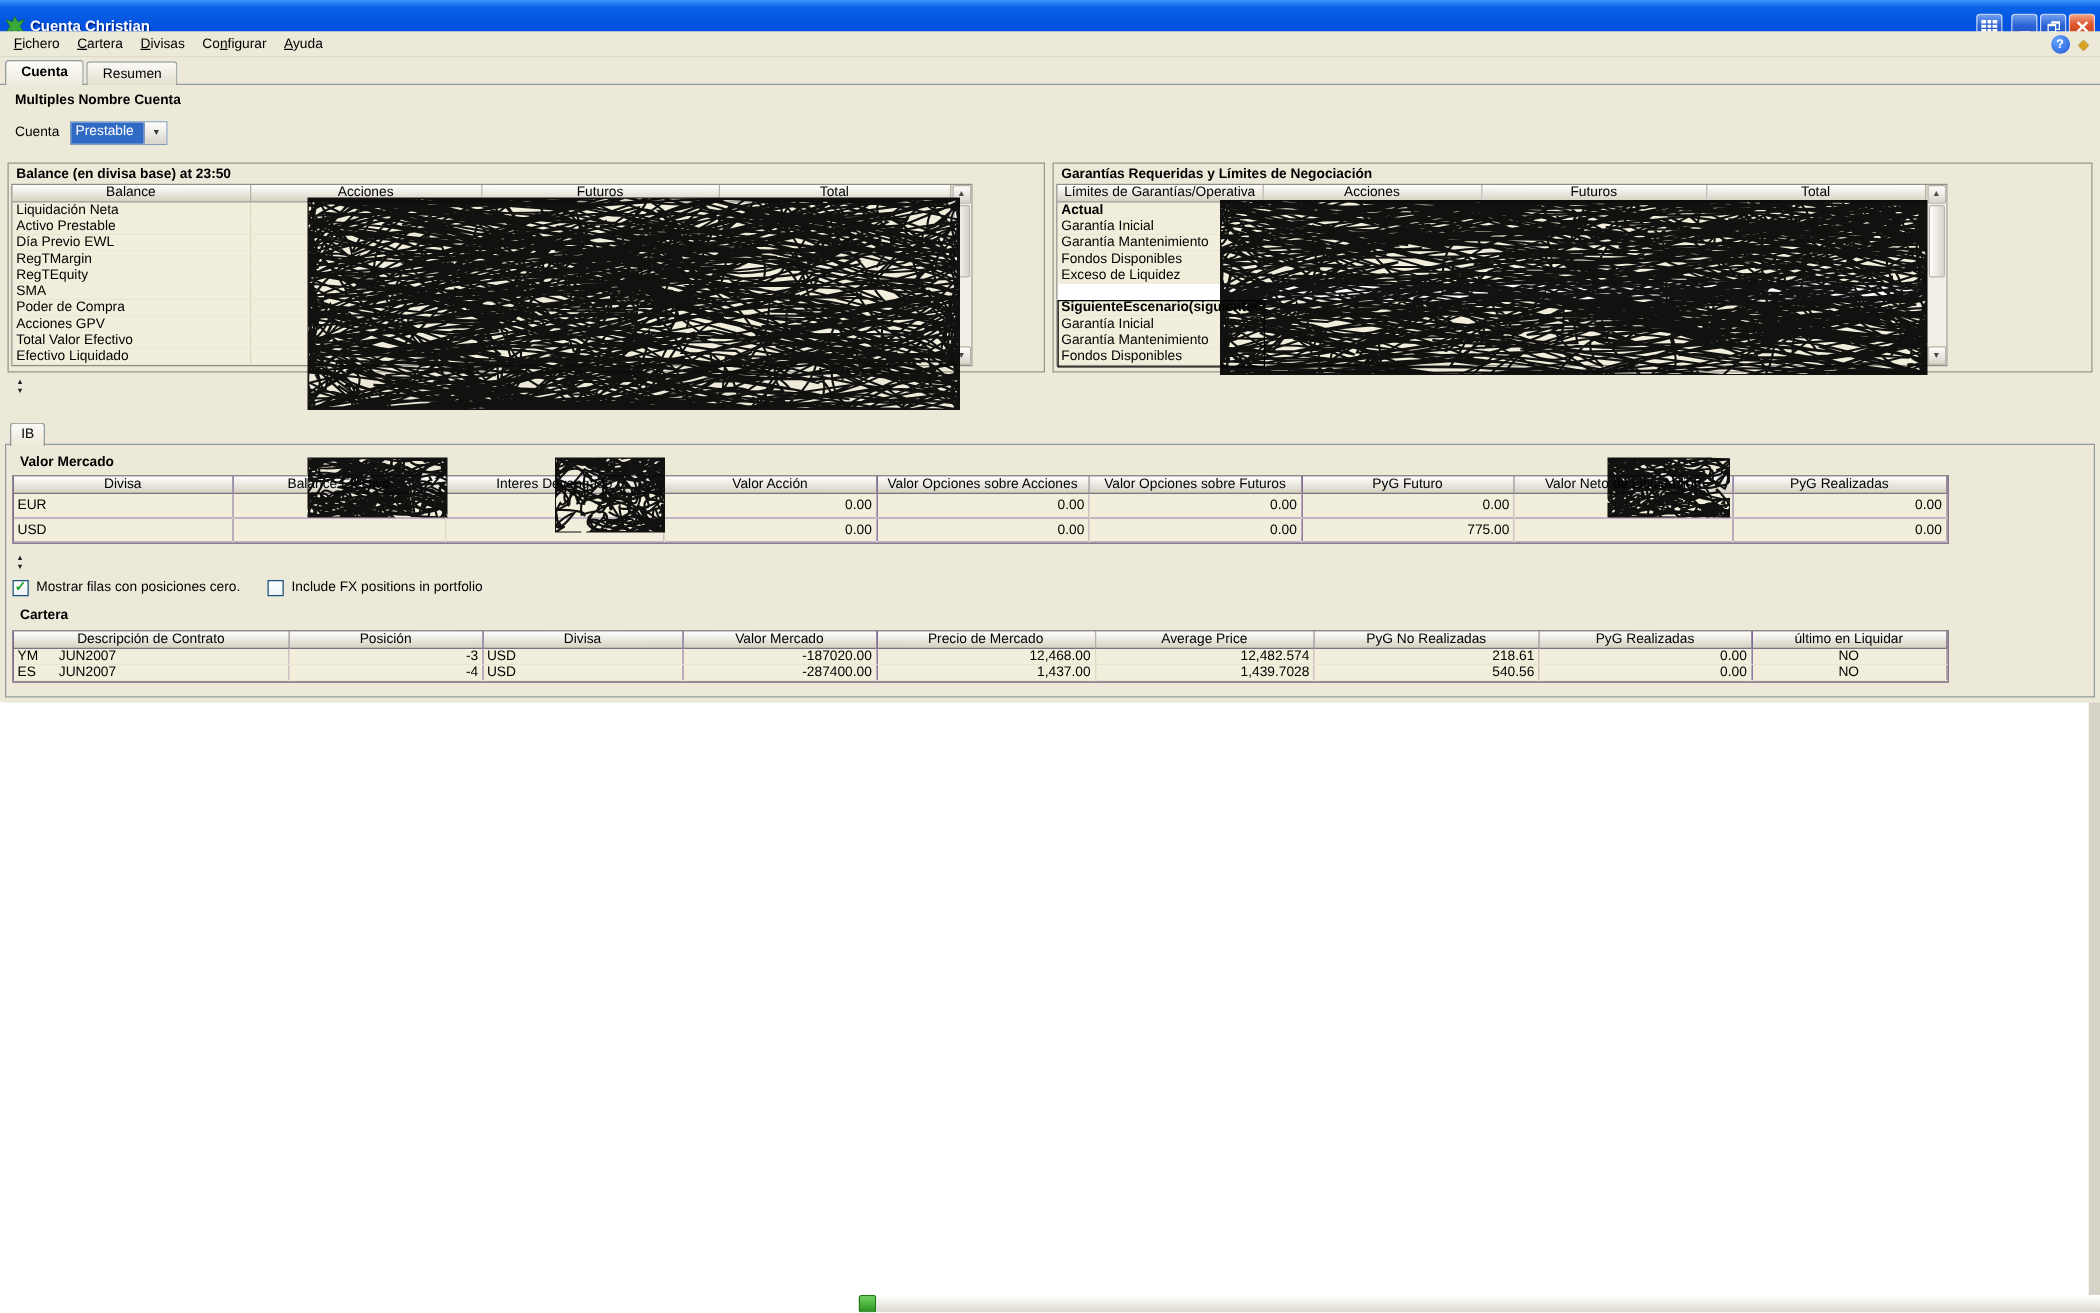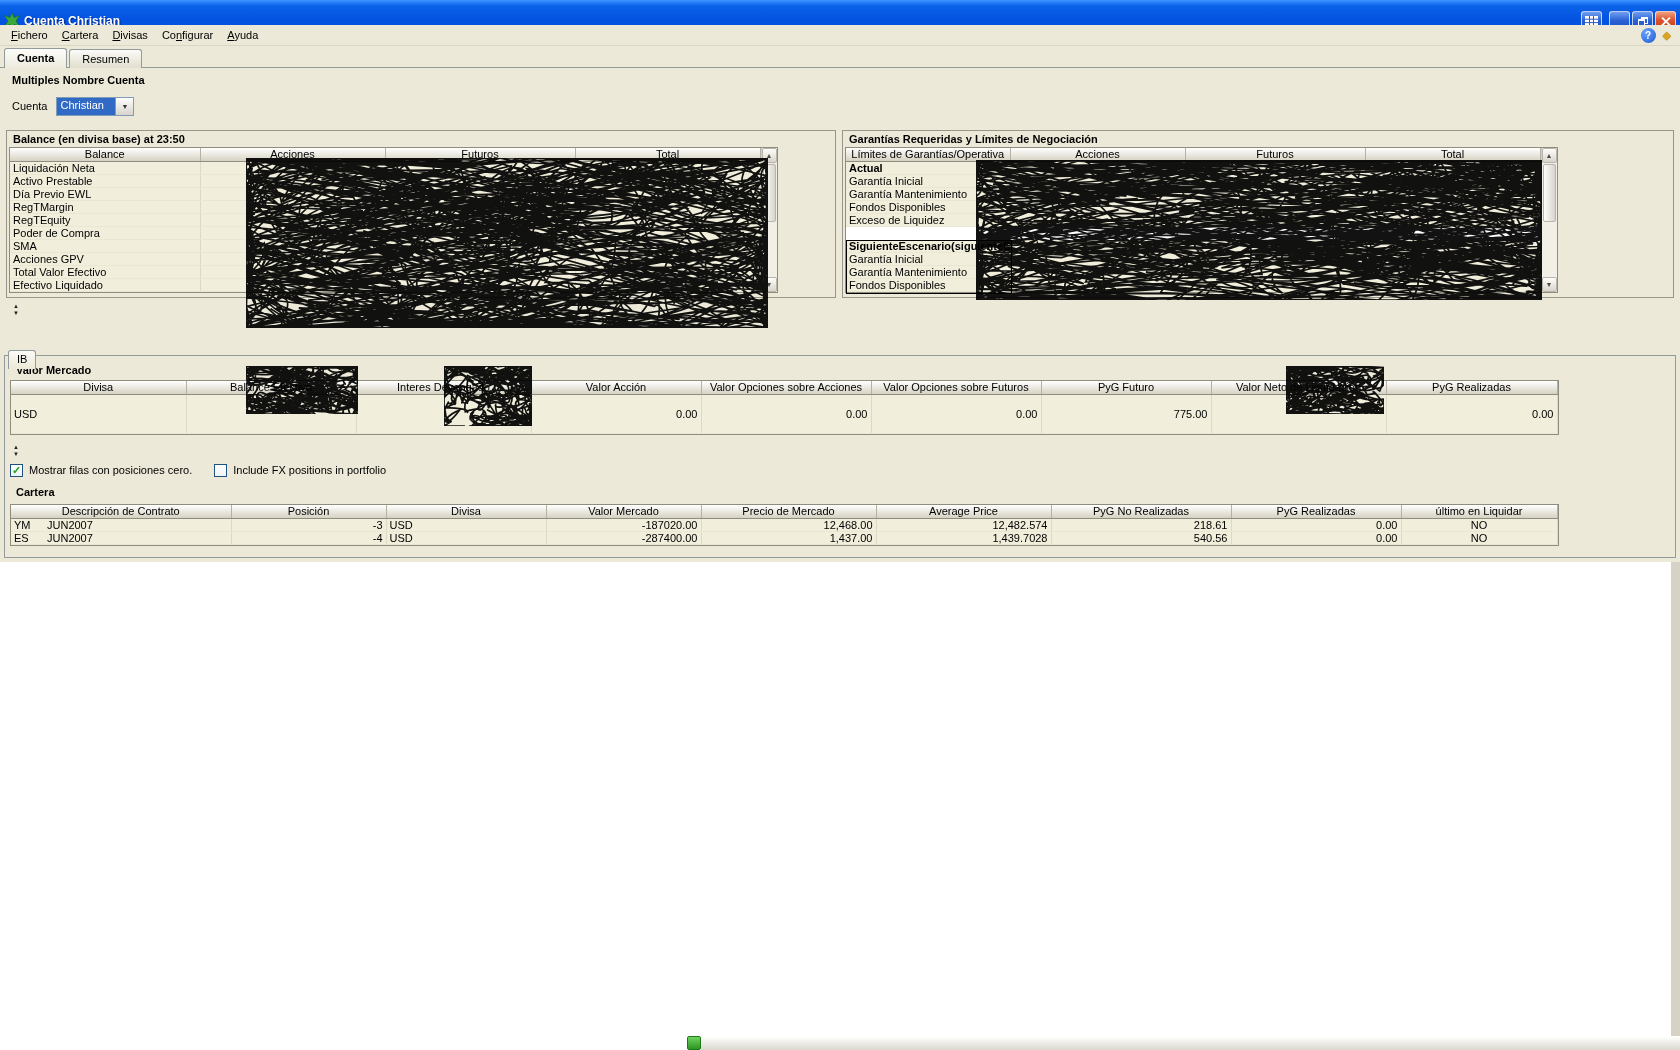--- a/index.html
+++ b/index.html
@@ -74,21 +74,21 @@
   .sb-btn{height:15px;background:linear-gradient(#fdfdfb,#d8d4cb);border:1px solid #b9b5ac;border-radius:2px;
     font-size:7px;line-height:13px;text-align:center;color:#4d4a45;box-sizing:border-box;}
   .sb-track{flex:1;position:relative;}
   .sb-thumb{position:absolute;left:1px;right:1px;top:1px;height:58px;border:1px solid #b9b5ac;border-radius:2px;
     background:linear-gradient(90deg,#fdfdfb,#d8d4cb);box-sizing:border-box;}
 
   .collapse-ctl{position:absolute;left:10px;width:12px;text-align:center;color:#222;}
   .collapse-ctl .tri{display:block;font-size:6px;line-height:7px;}
 
   .ib-tab{position:absolute;left:8px;top:270px;height:18px;line-height:17px;padding:0 8px;border:1px solid #919b9c;
-    border-bottom:none;border-radius:3px 3px 0 0;background:linear-gradient(#fbfaf6,#ece9d8);z-index:2;margin-top:12px;}
+    border-bottom:none;border-radius:3px 3px 0 0;background:linear-gradient(#fbfaf6,#ece9d8);z-index:2;}
   .section-frame{position:absolute;left:4px;top:287px;width:1672px;height:203px;border:1px solid #919b9c;box-sizing:border-box;}
   .vm-title{position:absolute;left:16px;top:296px;font-weight:bold;}
   .wrap-free{position:absolute;border:1px solid #8f8c80;background:#4c1d95;display:flex;box-sizing:border-box;}
   #vm-wrap{left:10px;top:312px;height:55px;}
   .cartera-title{position:absolute;left:16px;top:418px;font-weight:bold;}
   #cartera-wrap{left:10px;top:436px;height:42px;}
 
   .check-row{position:absolute;left:10px;top:394px;height:16px;display:flex;align-items:center;}
   .xp-check{width:13px;height:13px;border:1px solid #1d5281;background:linear-gradient(#fff,#eef3f8);
     display:inline-flex;align-items:center;justify-content:center;box-sizing:border-box;}
@@ -148,21 +148,21 @@
 
   <div class="tabstrip" id="main-tabs"><span class="tab active">Cuenta</span><span class="tab">Resumen</span></div>
 
   <div class="tabpage">
 
     <div class="mnc">Multiples Nombre Cuenta</div>
 
     <div class="combo-row">
       <span>Cuenta</span>
       <span class="combo">
-        <span class="combo-value">Christian</span>
+        <span class="combo-value">Prestable</span>
         <span class="combo-btn">
             <span class="combo-arrow">▼</span>
           </span>
       </span>
     </div>
 
     <div class="panel left">
       <div class="panel-title">Balance (en divisa base) at 23:50</div>
       <div class="table-wrap" id="balance-grid">
           <table class="grid" style="width: 750px;">
@@ -205,27 +205,27 @@
                 <td class="num"></td>
                 <td class="num"></td>
               </tr>
               <tr>
                 <td class="label">RegTEquity</td>
                 <td class="num"></td>
                 <td class="num"></td>
                 <td class="num"></td>
               </tr>
               <tr>
+                <td class="label">SMA</td>
+                <td class="num"></td>
+                <td class="num"></td>
+                <td class="num"></td>
+              </tr>
+              <tr>
                 <td class="label">Poder de Compra</td>
-                <td class="num"></td>
-                <td class="num"></td>
-                <td class="num"></td>
-              </tr>
-              <tr>
-                <td class="label">SMA</td>
                 <td class="num"></td>
                 <td class="num"></td>
                 <td class="num"></td>
               </tr>
               <tr>
                 <td class="label">Acciones GPV</td>
                 <td class="num"></td>
                 <td class="num"></td>
                 <td class="num"></td>
               </tr>
@@ -373,20 +373,31 @@
               <th>Interes Devengado</th>
               <th>Valor Acción</th>
               <th>Valor Opciones sobre Acciones</th>
               <th>Valor Opciones sobre Futuros</th>
               <th>PyG Futuro</th>
               <th>Valor Neto de Liquidación</th>
               <th>PyG Realizadas</th>
             </tr>
           </thead>
           <tbody>
+            <tr>
+              <td class="label">EUR</td>
+              <td class="num"></td>
+              <td class="num"></td>
+              <td class="num">0.00</td>
+              <td class="num">0.00</td>
+              <td class="num">0.00</td>
+              <td class="num">0.00</td>
+              <td class="num"></td>
+              <td class="num">0.00</td>
+            </tr>
             <tr>
               <td class="label">USD</td>
               <td class="num"></td>
               <td class="num"></td>
               <td class="num">0.00</td>
               <td class="num">0.00</td>
               <td class="num">0.00</td>
               <td class="num">775.00</td>
               <td class="num"></td>
               <td class="num">0.00</td>

